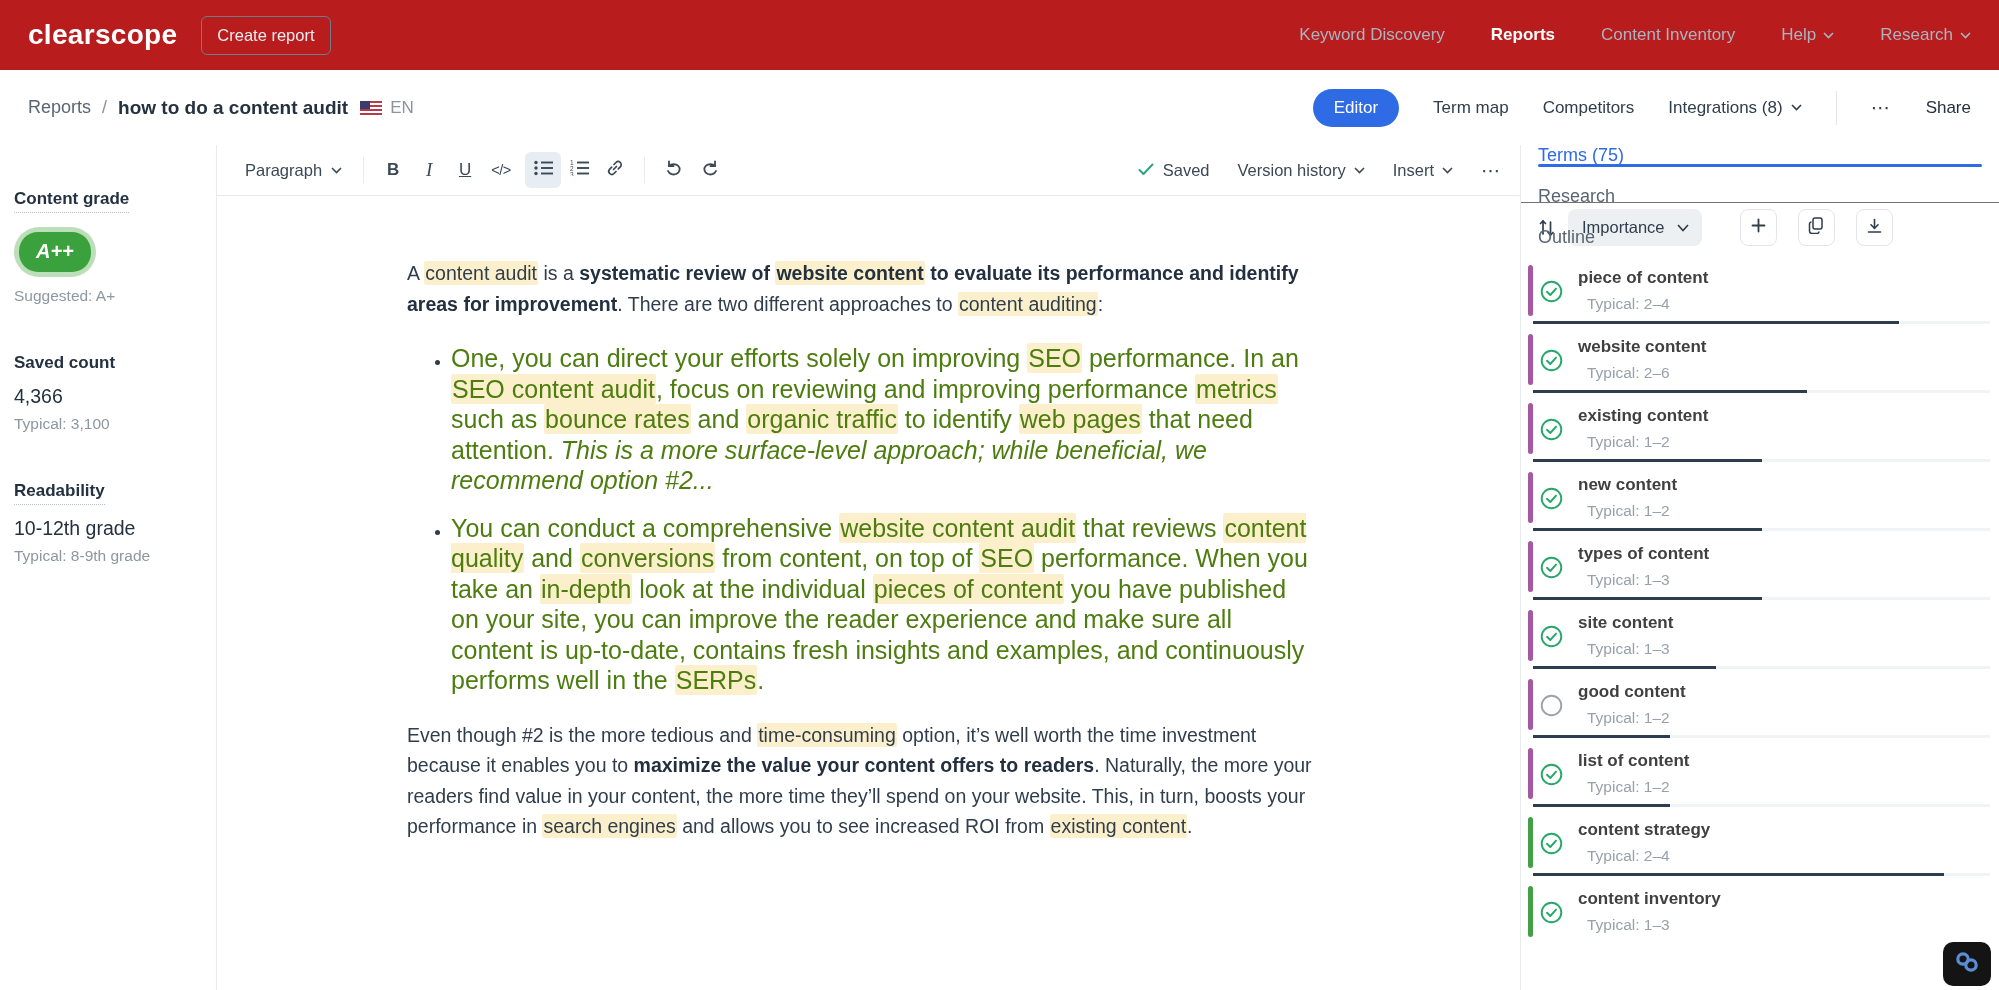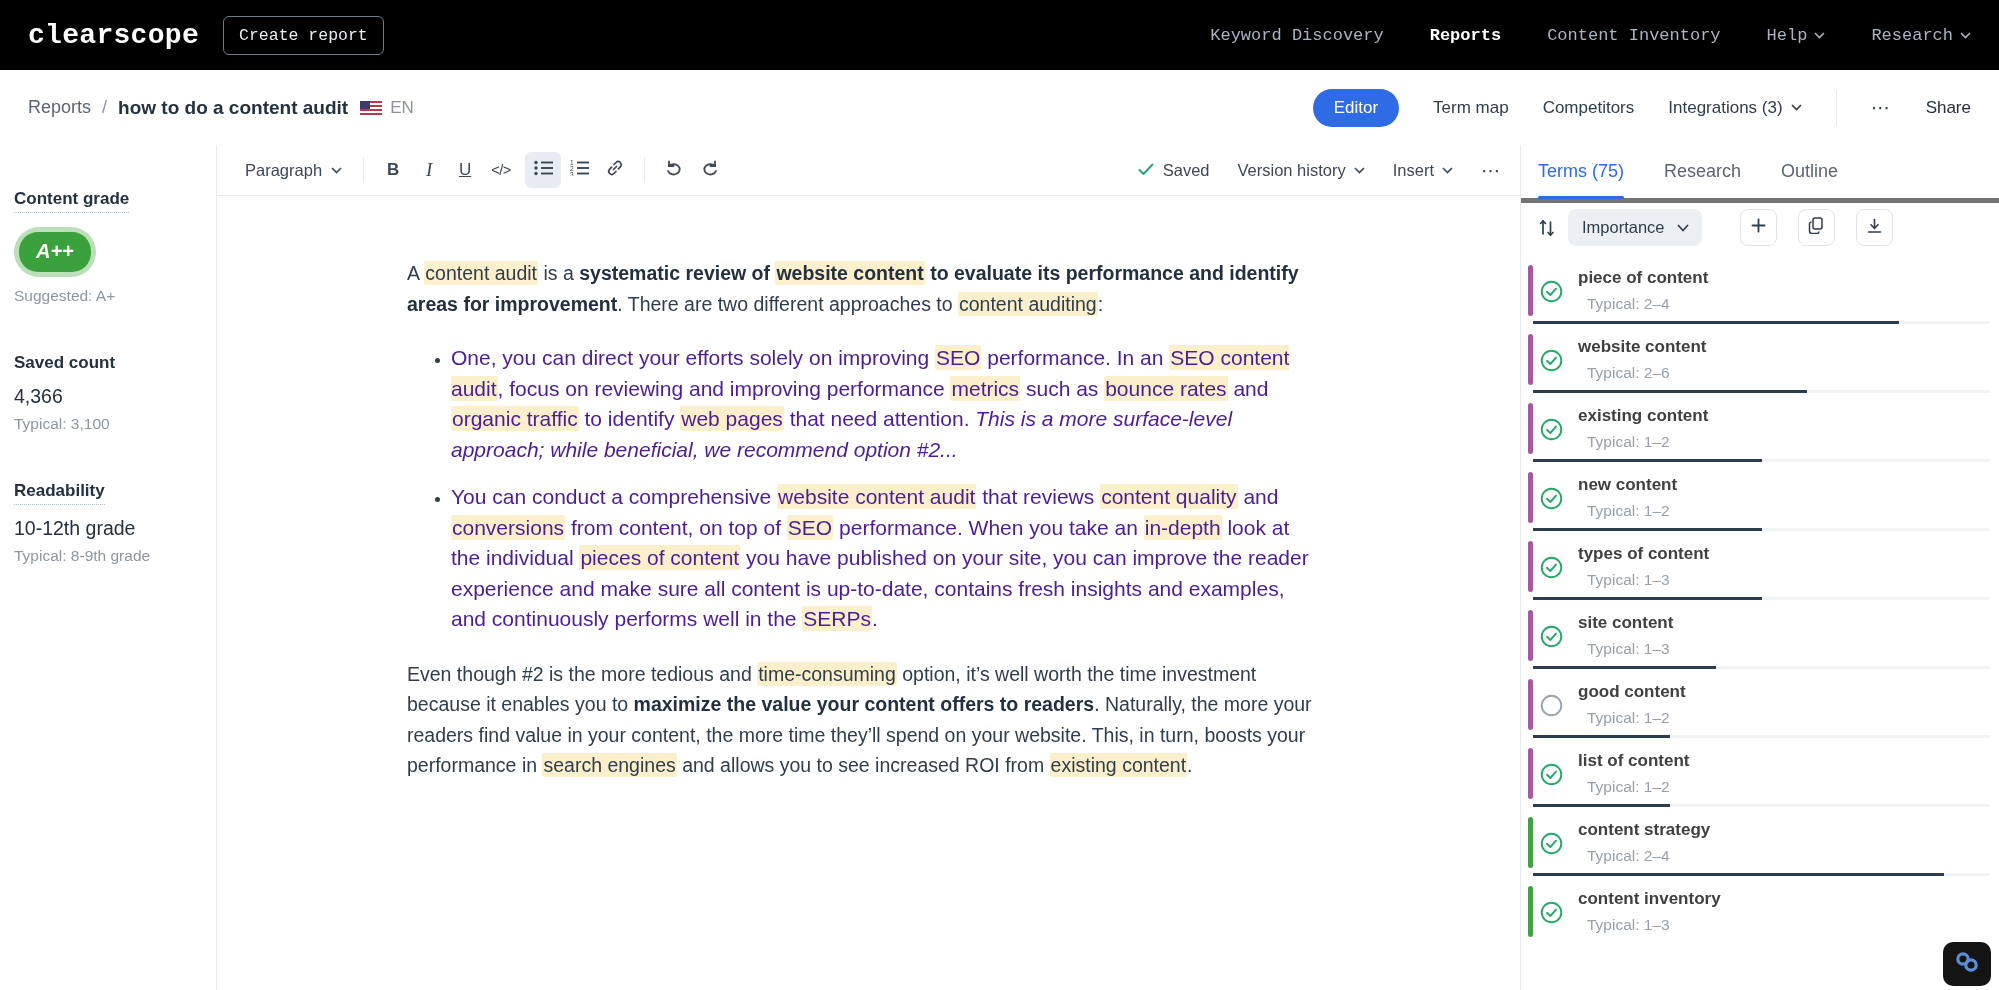--- a/index.html
+++ b/index.html
@@ -1,21 +1,21 @@
 <!DOCTYPE html>
 <html><head>
 <meta charset="utf-8">
 <style>
   * { margin:0; padding:0; box-sizing:border-box; }
   html,body { background:#fff; }
   .app { position:relative; width:1999px; height:990px; overflow:hidden;
          font-family:"Liberation Sans", sans-serif; color:#243140; background:#fff; }
 
   
-  .navbar { height:70px; background:#000000; display:flex; align-items:center; padding:18px 28px;font-family:Liberation Mono, monospace; }
+  .navbar { height:70px; background:#b91c1c; display:flex; align-items:center; padding:18px 28px; }
   .brand { color:#fff; font-size:28px; font-weight:700; letter-spacing:.3px; margin-right:24px; }
   .create-report { border:1px solid #6e7c8a; color:#e9eef3; background:transparent;
                    font-size:16.5px; padding:9px 15px; border-radius:6px; cursor:pointer;
                    font-family:inherit; }
   .nav-items { margin-left:auto; display:flex; align-items:center; gap:46px; }
   .nav-item { color:#a9b4c0; font-size:17px; display:flex; align-items:center; gap:7px; cursor:pointer; }
   .nav-item.active { color:#fff; font-weight:600; }
   .chev { width:11px; height:7px; display:inline-block; }
   .chev svg { display:block; }
 
@@ -64,30 +64,30 @@
   .toolbar-right { margin-left:auto; display:flex; align-items:center; gap:28px; }
   .saved { display:flex; align-items:center; gap:9px; font-size:16.5px; color:#3c4856; }
   .tb-drop { display:flex; align-items:center; gap:8px; font-size:16.5px; cursor:pointer; }
   .tb-ellipsis { font-size:19px; letter-spacing:2px; cursor:pointer; }
 
   .editor-scroll { flex:1; overflow:hidden; }
   .doc { width:908px; margin-left:190px; padding-top:62px; }
   .doc h1 { font-size:40px; line-height:53px; font-weight:700; color:#243140; margin-bottom:24px; }
   .doc p { font-size:19.5px; line-height:30.5px; color:#2f3d4c; margin-bottom:20px; }
   .doc ul { margin:24px 0 24px; padding-left:44px; }
-  .doc li { font-size:21px; line-height:30.5px; color:#4c1d95; margin-bottom:17px; }
+  .doc li { font-size:25px; line-height:30.5px; color:#4d7c0f; margin-bottom:17px; }
   .doc li::marker { color:#2f3d4c; font-size:16px; }
   .hl { background:#fbf0cb; padding:1px 1px; border-radius:2px; }
   .b { font-weight:700; color:#223040; }
   .i { font-style:italic; }
 
   
   .terms-panel { display:flex; flex-direction:column; background:#fff; overflow:hidden; }
-  .panel-tabs { display:flex; gap:40px; padding:0 17px; border-bottom:5px solid #737373; height:58px;
-                align-items:stretch; flex-shrink:0; }
+  .panel-tabs { display:flex; gap:20px; padding:0 17px; border-bottom:1px solid #737373; height:58px;
+                align-items:stretch; flex-shrink:0;flex-direction:column; }
   .panel-tab { display:flex; align-items:center; font-size:18px; color:#5a6673; position:relative; cursor:pointer; }
   .panel-tab.active { color:#2e6be4; }
   .panel-tab.active::after { content:""; position:absolute; left:0; right:0; bottom:-1px; height:3px;
                              background:#2e6be4; border-radius:2px; }
   .toggle-row { display:flex; align-items:center; gap:14px; padding:18px 17px 12px; flex-shrink:0; }
   .switch { width:44px; height:24px; background:#2e6be4; border-radius:13px; position:relative; cursor:pointer; }
   .switch .knob { position:absolute; width:18px; height:18px; border-radius:50%; background:#fff;
                   right:3px; top:3px; box-shadow:0 1px 2px rgba(0,0,0,.25); }
   .toggle-label { font-size:17px; color:#2f3d4c; }
   .sort-row { display:flex; align-items:center; padding:6px 17px 12px; gap:12px; flex-shrink:0; }
@@ -167,21 +167,21 @@
     <span class="lang">EN</span>
     <div class="header-right">
       <div class="pill-tab">Editor</div>
       <div class="header-tab">
         <span>Term map</span>
       </div>
       <div class="header-tab">
         <span>Competitors</span>
       </div>
       <div class="header-tab">
-        <span>Integrations (3)</span>
+        <span>Integrations (8)</span>
         <span class="chev">
             <svg width="11" height="7" viewBox="0 0 11 7">
               <polyline points="1,1 5.5,5.5 10,1" fill="none" stroke="#2f3d4c" stroke-width="1.6"></polyline>
             </svg>
           </span>
       </div>
       <div class="vdiv"></div>
       <div class="more-btn">⋯</div>
       <div class="share-btn">Share</div>
     </div>

